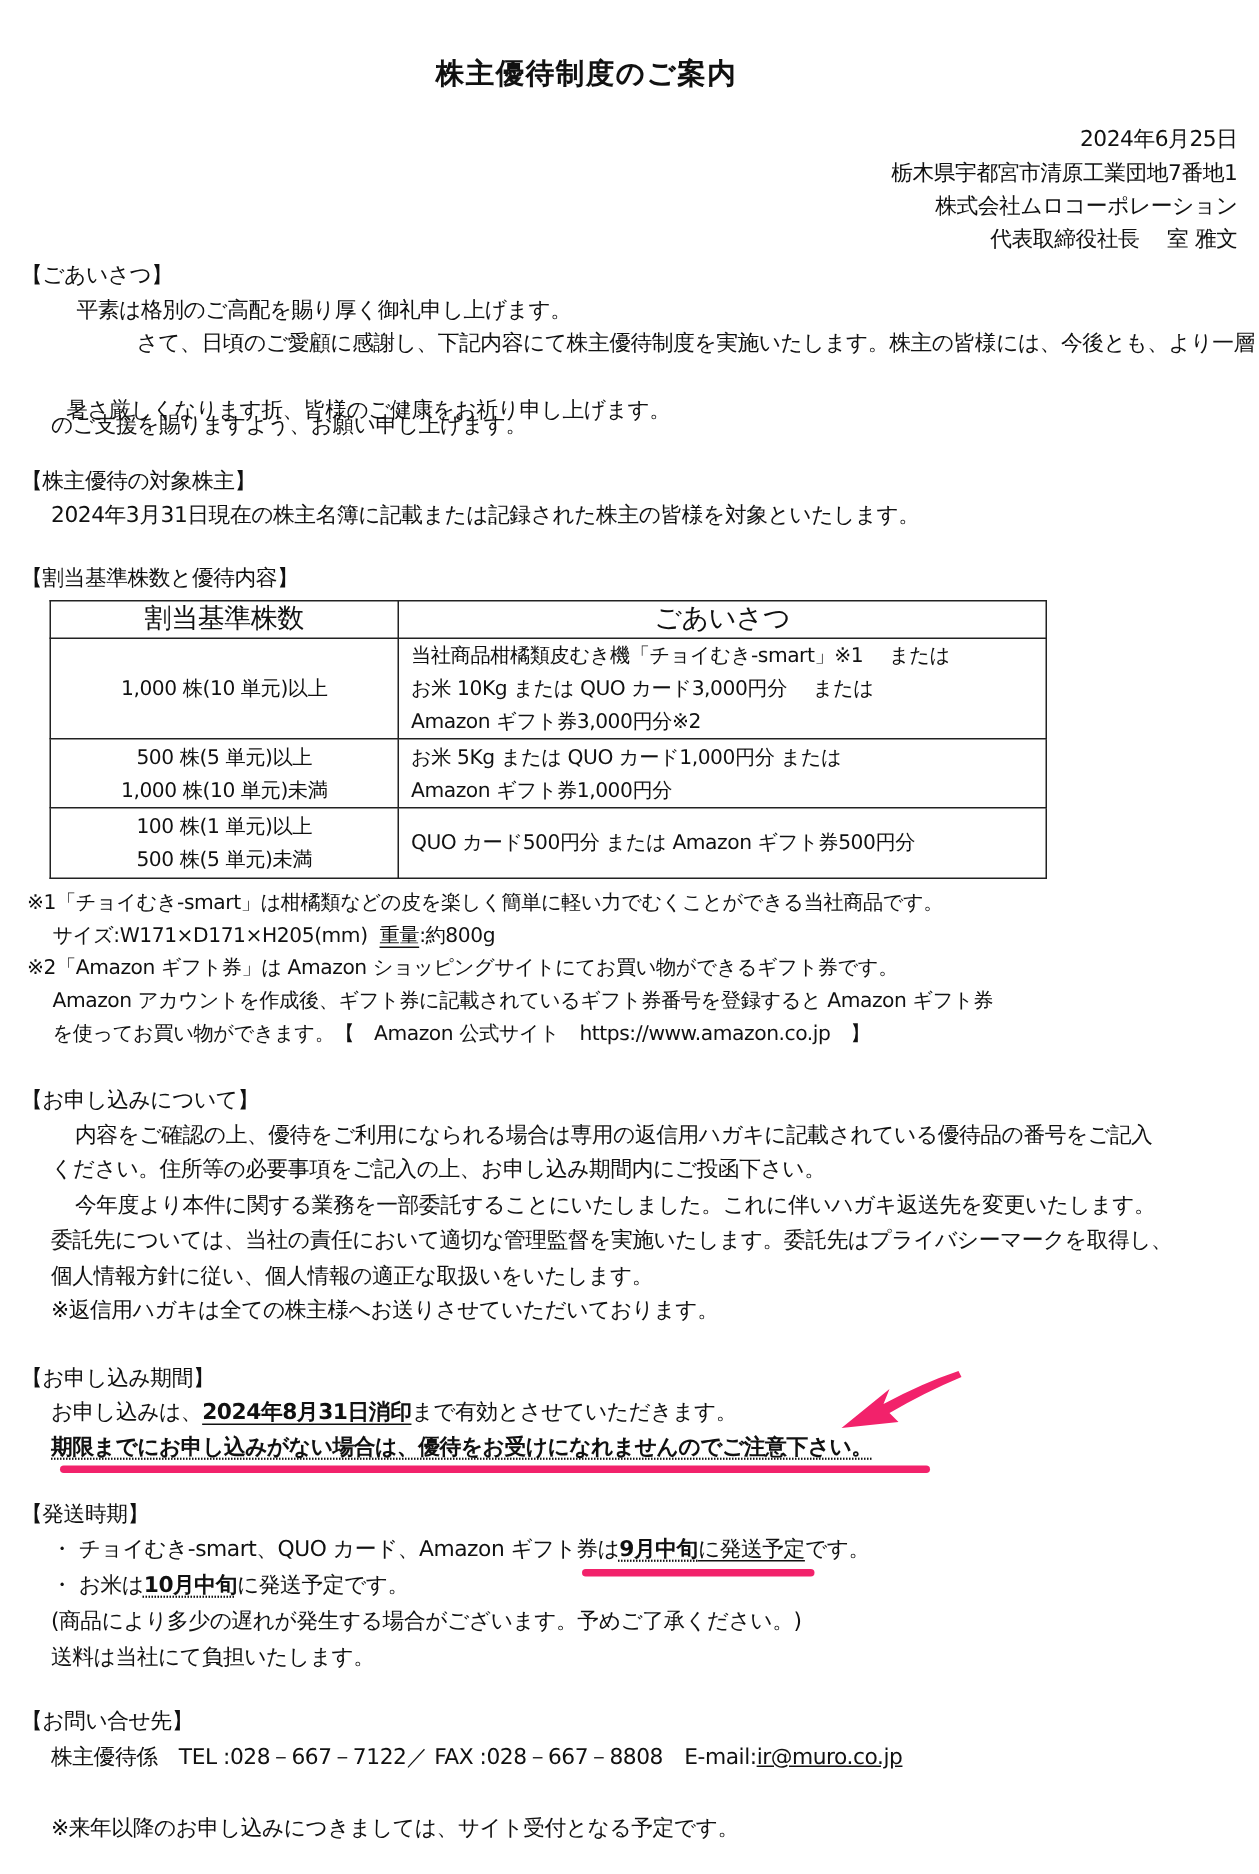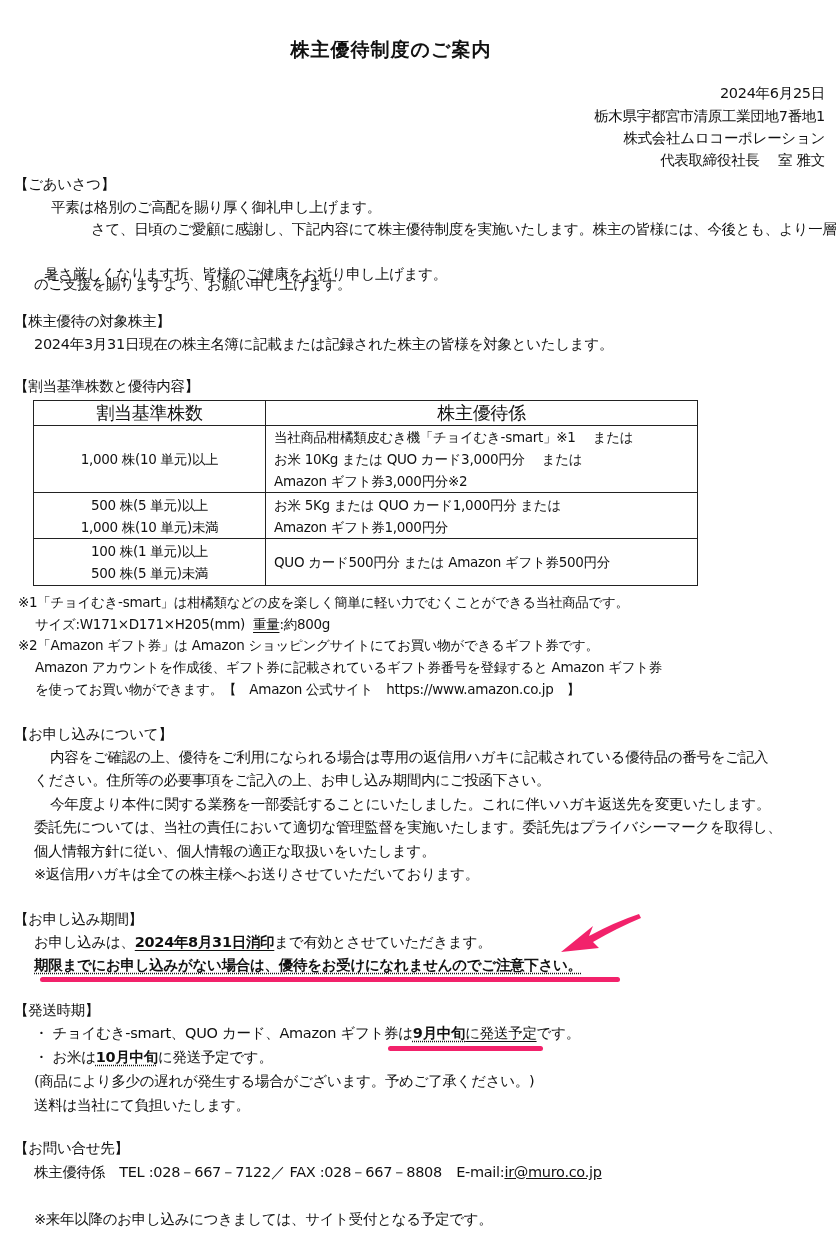--- a/index.html
+++ b/index.html
@@ -47,21 +47,21 @@
 <div class="abs ln" style="top:267px; left:44px;">暑さ厳しくなります折、皆様のご健康をお祈り申し上げます。</div>
 
 <div class="abs sec" style="top:314px;">【株主優待の対象株主】</div>
 <div class="abs ln" style="top:337px; left:34px;">2024年3月31日現在の株主名簿に記載または記録された株主の皆様を対象といたします。</div>
 
 <div class="abs sec" style="top:380px;font-family:Liberation Mono, monospace;">【割当基準株数と優待内容】</div>
 <table class="ben">
   <tbody>
       <tr>
     <th>割当基準株数</th>
-    <th>株主優待係</th>
+    <th>ごあいさつ</th>
   </tr>
   <tr>
     <td class="c1" style="height:66px;">
       <div>1,000 株(10 単元)以上</div>
     </td>
     <td class="c2">
       <div>当社商品柑橘類皮むき機「チョイむき-smart」※1　 または</div>
       <div>お米 10Kg または QUO カード3,000円分　 または</div>
       <div>Amazon ギフト券3,000円分※2</div>
     </td>

